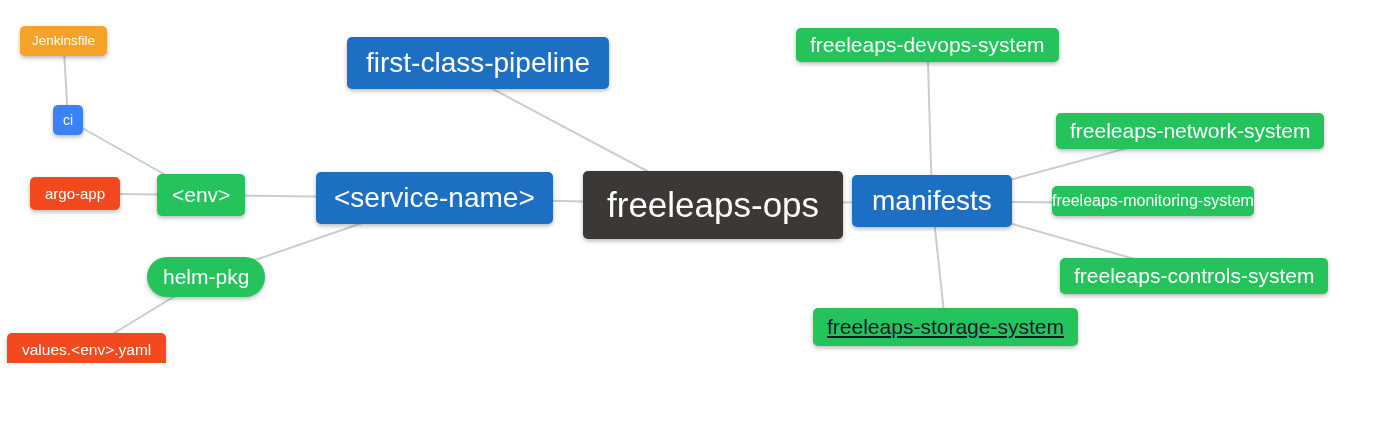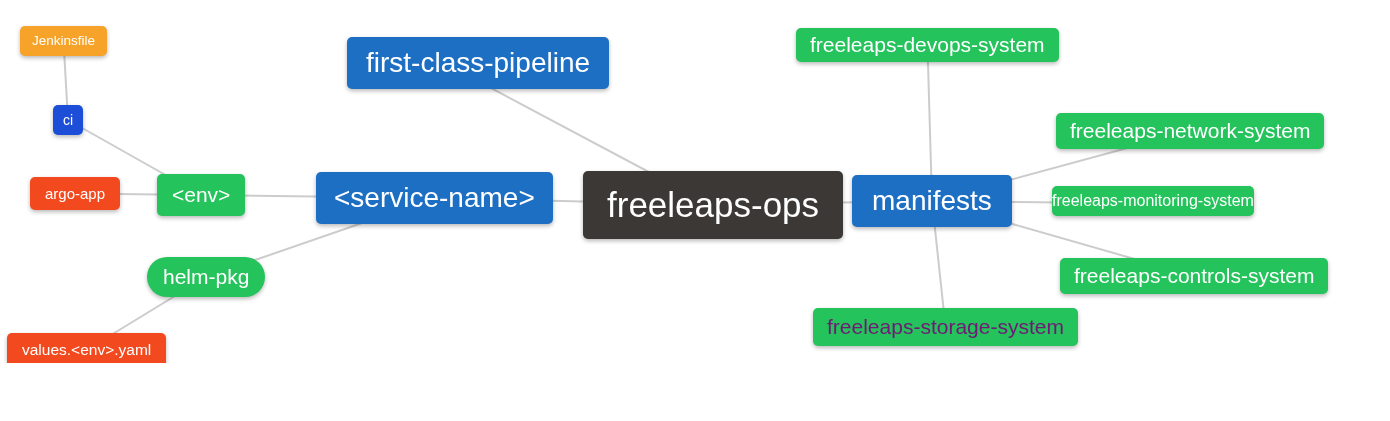--- a/index.html
+++ b/index.html
@@ -63,21 +63,21 @@
       <line x1="710" y1="204.5" x2="932" y2="201" stroke="#cccccc" stroke-width="2"></line>
       <line x1="932" y1="201" x2="927.5" y2="46" stroke="#cccccc" stroke-width="2"></line>
       <line x1="932" y1="201" x2="1190" y2="131" stroke="#cccccc" stroke-width="2"></line>
       <line x1="932" y1="201" x2="1198.5" y2="204" stroke="#cccccc" stroke-width="2"></line>
       <line x1="932" y1="201" x2="1194" y2="276" stroke="#cccccc" stroke-width="2"></line>
       <line x1="932" y1="201" x2="945.5" y2="327" stroke="#cccccc" stroke-width="2"></line>
     </svg>
 
   <div class="node n-jenkinsfile" style="background: rgb(247, 162, 40); color: rgb(255, 255, 255);">Jenkinsfile</div>
 
-  <div class="node n-ci" style="background: #1d4ed8; color: rgb(255, 255, 255);">ci</div>
+  <div class="node n-ci" style="background: #3b82f6; color: rgb(255, 255, 255);">ci</div>
 
   <div class="node n-argo" style="background: rgb(243, 73, 30); color: rgb(255, 255, 255);">argo-app</div>
 
   <div class="node n-env" style="background: rgb(36, 195, 91); color: rgb(255, 255, 255);">&lt;env&gt;</div>
 
   <div class="node n-helm" style="background: rgb(36, 195, 91); color: rgb(255, 255, 255);">helm-pkg</div>
 
   <div class="node n-values" style="background: rgb(243, 73, 30); color: rgb(255, 255, 255);">values.&lt;env&gt;.yaml</div>
 
   <div class="node n-fcp" style="background: rgb(29, 111, 196); color: rgb(255, 255, 255); margin-left: 34px;">first-class-pipeline</div>
@@ -89,15 +89,15 @@
   <div class="node n-manifests" style="background: rgb(29, 111, 196); color: rgb(255, 255, 255);">manifests</div>
 
   <div class="node n-devops" style="background: rgb(36, 195, 91); color: rgb(255, 255, 255);">freeleaps-devops-system</div>
 
   <div class="node n-network" style="background: rgb(36, 195, 91); color: rgb(255, 255, 255);">freeleaps-network-system</div>
 
   <div class="node n-monitor" style="background: rgb(36, 195, 91); color: rgb(255, 255, 255);">freeleaps-monitoring-system</div>
 
   <div class="node n-controls" style="background: rgb(36, 195, 91); color: rgb(255, 255, 255);">freeleaps-controls-system</div>
 
-  <div class="node n-storage" style="background: rgb(36, 195, 91); color: #701a75;">freeleaps-storage-system</div>
+  <div class="node n-storage" style="background: rgb(36, 195, 91); color: #0f172a; text-decoration: underline;">freeleaps-storage-system</div>
 
 </div>
 
 </body></html>

